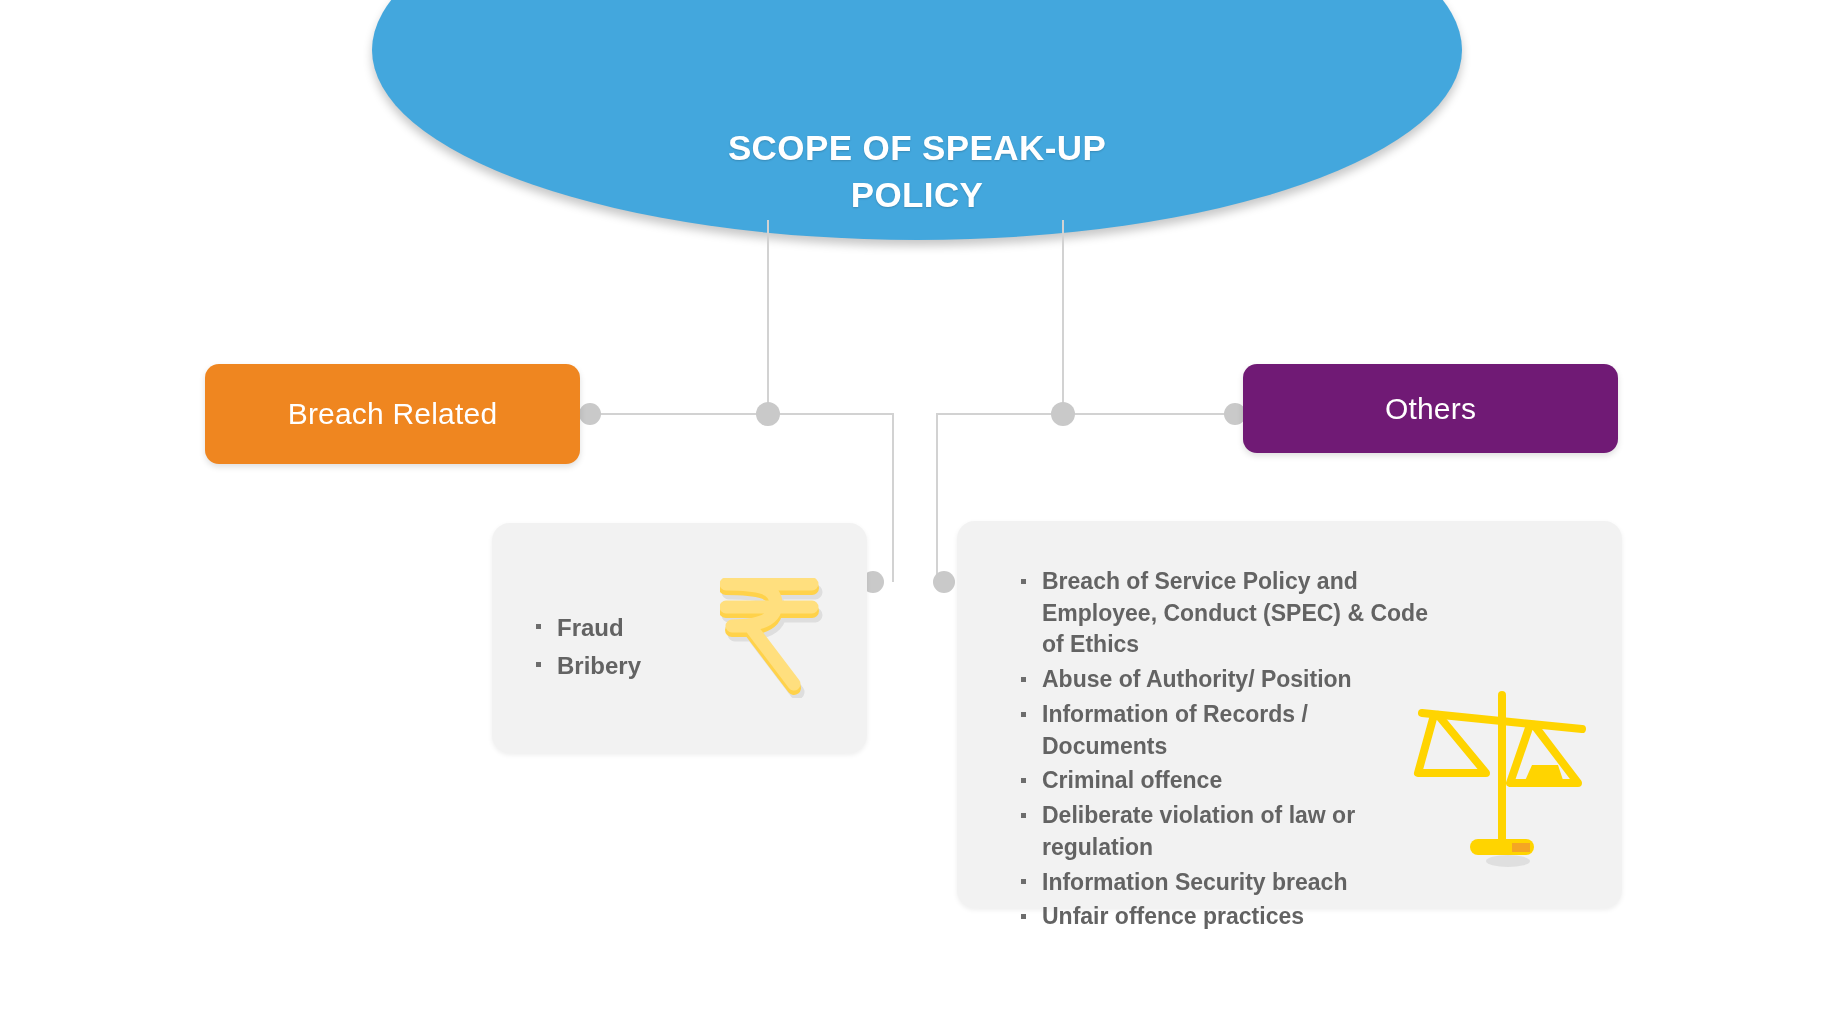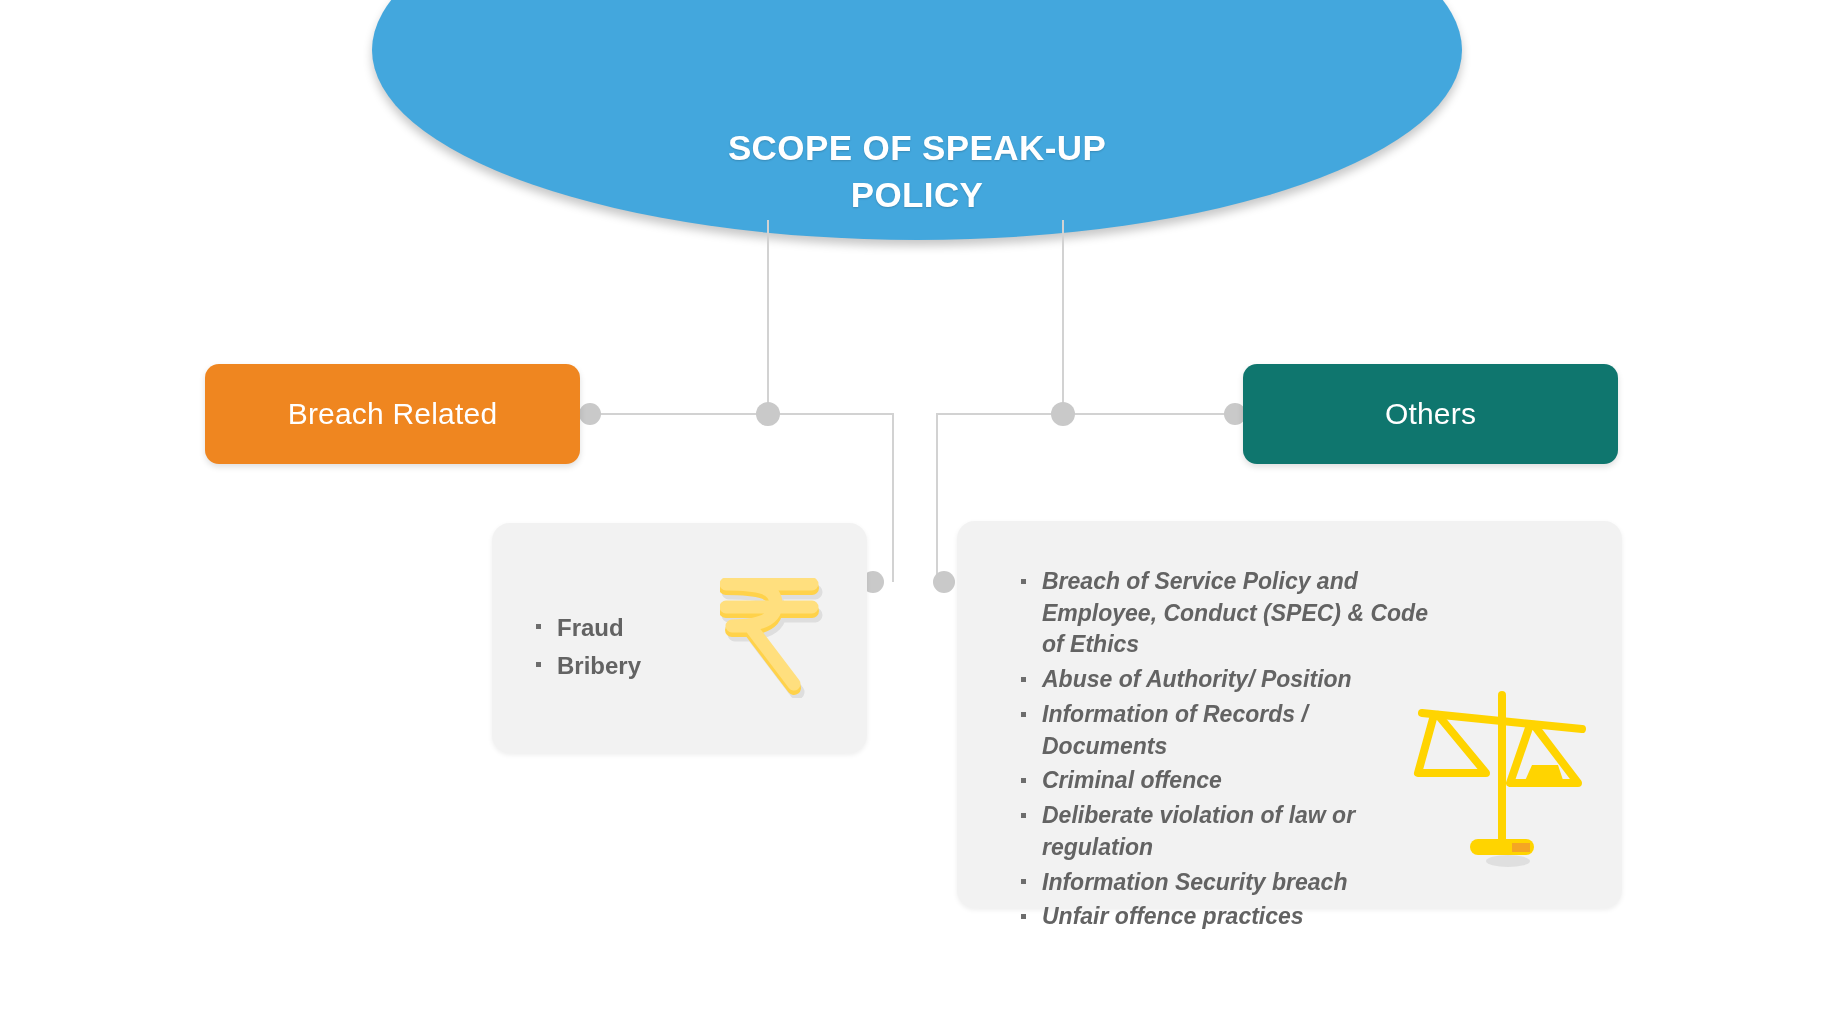--- a/index.html
+++ b/index.html
@@ -80,43 +80,42 @@
     left: 205px;
     top: 364px;
     width: 375px;
     height: 100px;
     background: #ef8620;
   }
   .pill-others {
     left: 1243px;
     top: 364px;
     width: 375px;
-    height: 100px;
-    background: #0f766e;
+    height: 89px;
+    background: #701a75;
   }
 
   
   .panel {
     position: absolute;
     background: #f2f2f2;
     border-radius: 18px;
     box-shadow: 0 2px 5px rgba(0,0,0,0.07);
   }
   .panel-finance {
     left: 492px;
     top: 523px;
     width: 375px;
     height: 230px;
   }
   .panel-others {
     left: 957px;
     top: 521px;
     width: 665px;
     height: 387px;
-    font-style: italic;
   }
 
   ul.bullets {
     list-style: none;
     margin: 0;
     padding: 0;
     color: #636363;
     font-weight: bold;
     font-stretch: condensed;
   }

